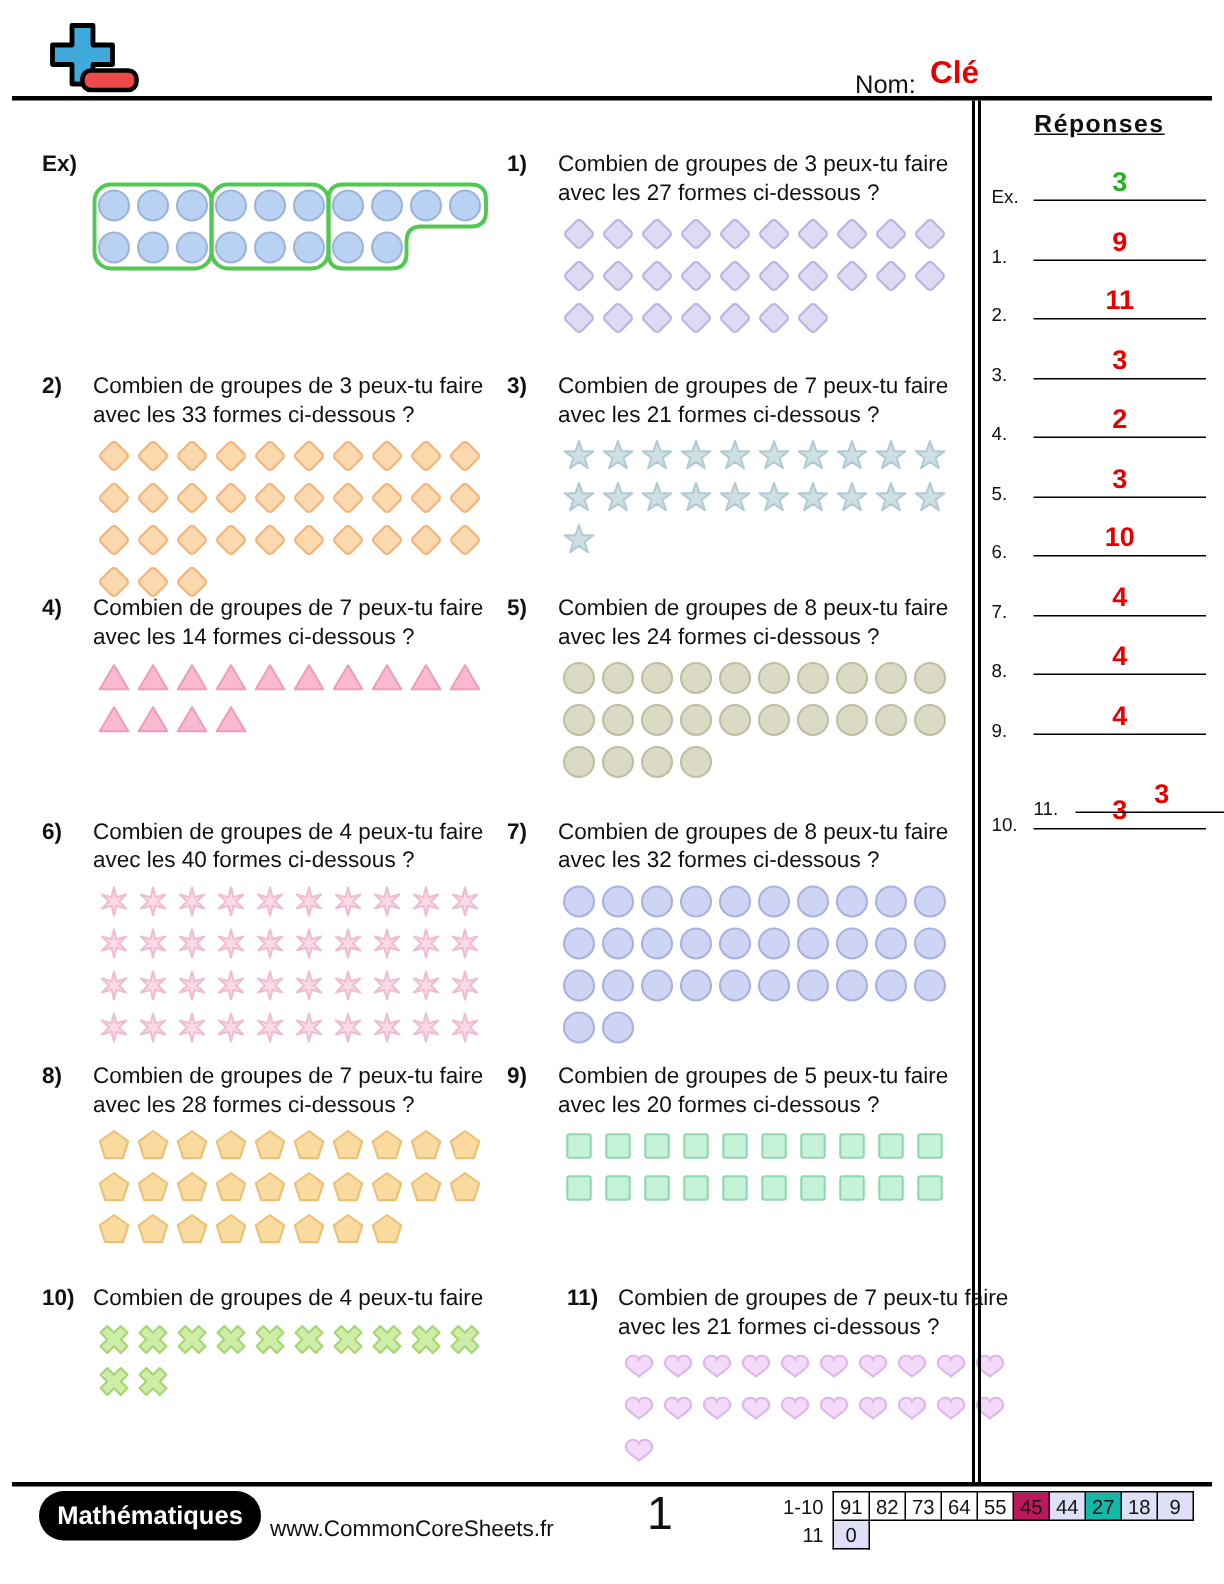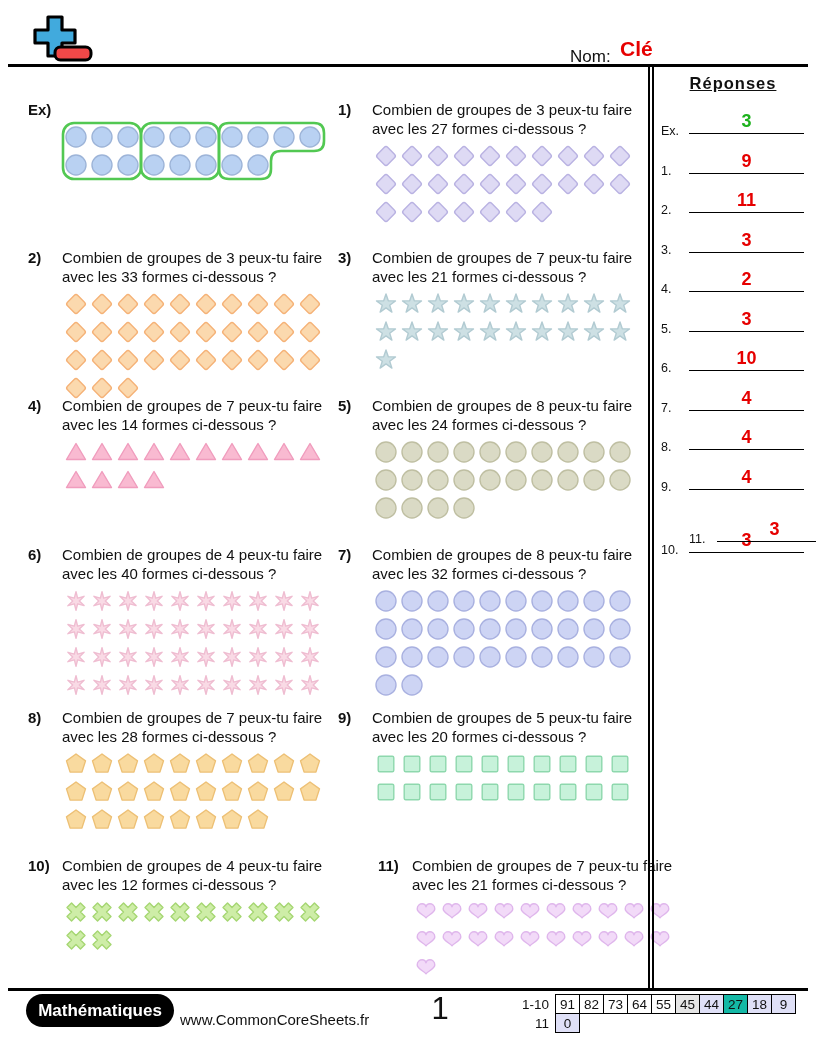--- a/index.html
+++ b/index.html
@@ -442,21 +442,20 @@
               <rect x="216.2" y="36.2" width="15.6" height="15.6" rx="1.5"></rect>
               <rect x="242.2" y="36.2" width="15.6" height="15.6" rx="1.5"></rect>
             </g>
           </svg></div>
   </div>
       <div class="problem" style="left: 28px; top: 856px;">
     <div class="p-head">
       <span class="p-num">10)</span>
       <div class="p-q">
         <div>Combien de groupes de 4 peux-tu faire</div>
-        <div>avec les 12 formes ci-dessous ?</div>
       </div>
     </div>
     <div class="p-shapes"><svg width="290" height="62" viewBox="0 0 290 62">
             <g fill="#ceeda7" stroke="#a5d672" stroke-width="1.4" stroke-linejoin="round">
               <path transform="translate(16 16) rotate(45)" d="M-3.2 -9.5H3.2V-3.2H9.5V3.2H3.2V9.5H-3.2V3.2H-9.5V-3.2H-3.2Z"></path>
               <path transform="translate(42 16) rotate(45)" d="M-3.2 -9.5H3.2V-3.2H9.5V3.2H3.2V9.5H-3.2V3.2H-9.5V-3.2H-3.2Z"></path>
               <path transform="translate(68 16) rotate(45)" d="M-3.2 -9.5H3.2V-3.2H9.5V3.2H3.2V9.5H-3.2V3.2H-9.5V-3.2H-3.2Z"></path>
               <path transform="translate(94 16) rotate(45)" d="M-3.2 -9.5H3.2V-3.2H9.5V3.2H3.2V9.5H-3.2V3.2H-9.5V-3.2H-3.2Z"></path>
               <path transform="translate(120 16) rotate(45)" d="M-3.2 -9.5H3.2V-3.2H9.5V3.2H3.2V9.5H-3.2V3.2H-9.5V-3.2H-3.2Z"></path>
               <path transform="translate(146 16) rotate(45)" d="M-3.2 -9.5H3.2V-3.2H9.5V3.2H3.2V9.5H-3.2V3.2H-9.5V-3.2H-3.2Z"></path>
@@ -576,21 +575,21 @@
   <div class="page-num">1</div>
   <table class="score">
     <tbody id="score-body">
         <tr>
           <th>1-10</th>
           <td>91</td>
           <td>82</td>
           <td>73</td>
           <td>64</td>
           <td>55</td>
-          <td style="background: #e5e5e5;">45</td>
+          <td style="background: #be185d;">45</td>
           <td style="background: rgb(223, 224, 247);">44</td>
           <td style="background: #14b8a6;">27</td>
           <td style="background: rgb(223, 224, 247);">18</td>
           <td style="background: rgb(223, 224, 247);">9</td>
         </tr>
         <tr>
           <th>11</th>
           <td style="background: rgb(223, 224, 247);">0</td>
         </tr>
       </tbody>

